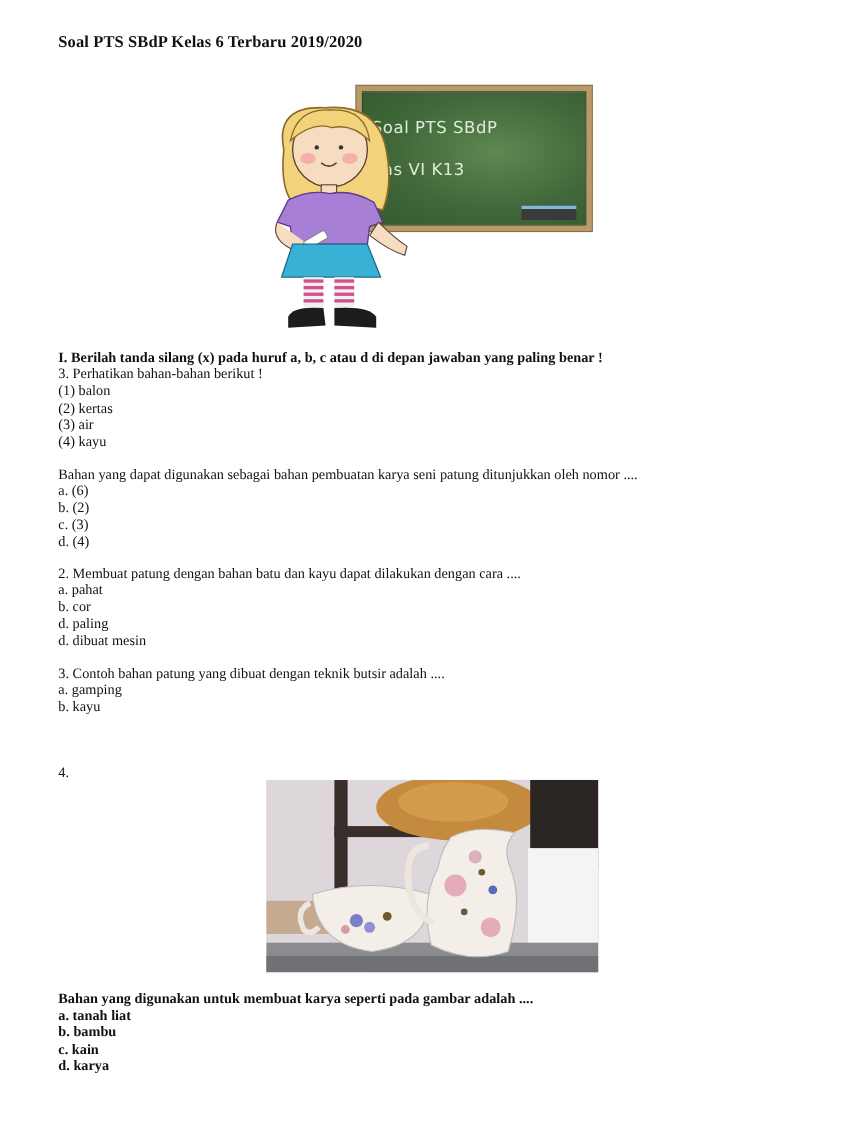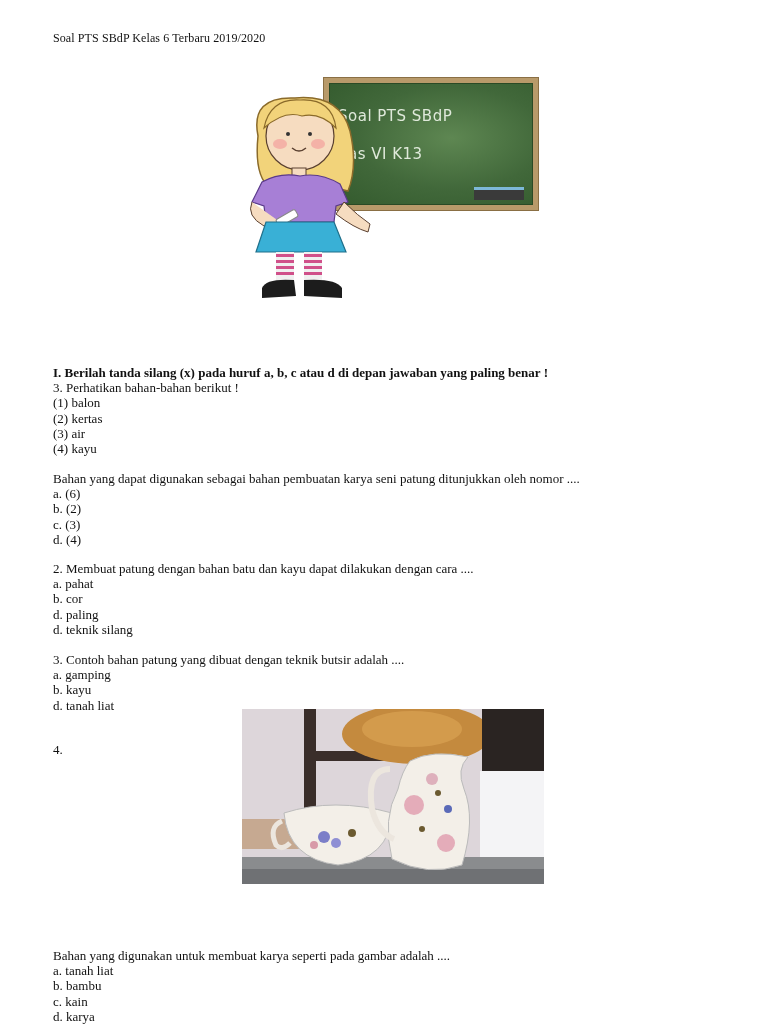--- a/index.html
+++ b/index.html
@@ -1,21 +1,21 @@
 <!DOCTYPE html>
 <html><head>
   <meta charset="utf-8">
   <style>
     html, body { margin: 0; padding: 0; }
     body {
       width: 768px; height: 1024px; background: #ffffff; position: relative; overflow: hidden;
       font-family: "Liberation Serif", "DejaVu Serif", serif; color: #111;
     }
     .page-title {
-      position: absolute; left: 53px; top: 31px; font-weight: normal; font-size: 12px; letter-spacing: 0.1px;
+      position: absolute; left: 53px; top: 31px; font-weight: bold; font-size: 15px; letter-spacing: 0.1px;
     }
     .illus { position: absolute; left: 240px; top: 76px; width: 310px; height: 228px; }
     .board {
       position: absolute; left: 84px; top: 2px; width: 214px; height: 132px;
       background: #b89a6a; box-sizing: border-box; padding: 5px;
       box-shadow: 0 0 0 1px #8a6f44;
     }
     .board-inner {
       width: 100%; height: 100%; box-sizing: border-box;
       background: radial-gradient(ellipse at 60% 45%, #5e8752 0%, #41683a 55%, #335a2d 100%);
@@ -25,21 +25,21 @@
       position: absolute; left: 0; right: 0; text-align: left;
       font-family: "DejaVu Sans", sans-serif; color: #dfe9da; font-size: 15px; letter-spacing: 0.5px;
     }
     .board-line1 { top: 23px; left: 8px; }
     .board-line2 { top: 61px; left: -6px; }
     .eraser {
       position: absolute; right: 8px; bottom: 4px; width: 50px; height: 10px;
       background: #3a3a3a; border-top: 3px solid #7db8d8;
     }
     .text-block {
-      position: absolute; left: 53px; font-size: 13px; line-height: 15.2px; white-space: nowrap; margin-top: 48px;
+      position: absolute; left: 53px; font-size: 13px; line-height: 15.2px; white-space: nowrap;
     }
     .text-block .line { display: block; }
     .bold { font-weight: bold; }
     .photo {
       position: absolute; left: 242px; top: 709px; width: 302px; height: 175px; overflow: hidden;
       background: linear-gradient(90deg, #e8e2e6 0%, #e4dde1 20%, #d9d2d4 40%, #c8c2c0 100%);
     }
   </style>
 </head>
 <body>
@@ -111,28 +111,27 @@
   <span class="line">b. (2)</span>
   <span class="line">c. (3)</span>
   <span class="line">d. (4)</span>
 </div>
 
 <div class="text-block" style="top:513px;">
   <span class="line">2. Membuat patung dengan bahan batu dan kayu dapat dilakukan dengan cara ....</span>
   <span class="line">a. pahat</span>
   <span class="line">b. cor</span>
   <span class="line">d. paling</span>
-  <span class="line">d. teknik silang</span>
+  <span class="line">d. dibuat mesin</span>
 </div>
 
 <div class="text-block" style="top:604px;">
   <span class="line">3. Contoh bahan patung yang dibuat dengan teknik butsir adalah ....</span>
   <span class="line">a. gamping</span>
   <span class="line">b. kayu</span>
-  <span class="line">d. tanah liat</span>
 </div>
 
 <div class="text-block" style="top:694px;">4.</div>
 
 <div class="photo">
   <svg width="302" height="175" viewBox="0 0 302 175">
 
     <rect x="0" y="0" width="302" height="175" fill="#ddd6da"></rect>
     <rect x="62" y="0" width="12" height="120" fill="#3a2e2a"></rect>
     <rect x="62" y="42" width="140" height="10" fill="#3a2e2a"></rect>
@@ -156,19 +155,19 @@
     <path d="M148 60 Q124 60 130 100 Q136 124 152 130" fill="none" stroke="#ece6de" stroke-width="6"></path>
     <circle cx="172" cy="96" r="10" fill="#e0a0b0" opacity="0.85"></circle>
     <circle cx="204" cy="134" r="9" fill="#e0a0b0" opacity="0.85"></circle>
     <circle cx="190" cy="70" r="6" fill="#d8a0b0" opacity="0.8"></circle>
     <circle cx="206" cy="100" r="4" fill="#5a6ab8"></circle>
     <circle cx="180" cy="120" r="3" fill="#6b5a30"></circle>
       <circle cx="196" cy="84" r="3" fill="#6b5a30"></circle>
   </svg>
 </div>
 
-<div class="text-block" style="top:900px;">
+<div class="text-block" style="top:900px;font-weight:bold;">
   <span class="line">Bahan yang digunakan untuk membuat karya seperti pada gambar adalah ....</span>
   <span class="line">a. tanah liat</span>
   <span class="line">b. bambu</span>
   <span class="line">c. kain</span>
   <span class="line">d. karya</span>
 </div>
 
 </body></html>

